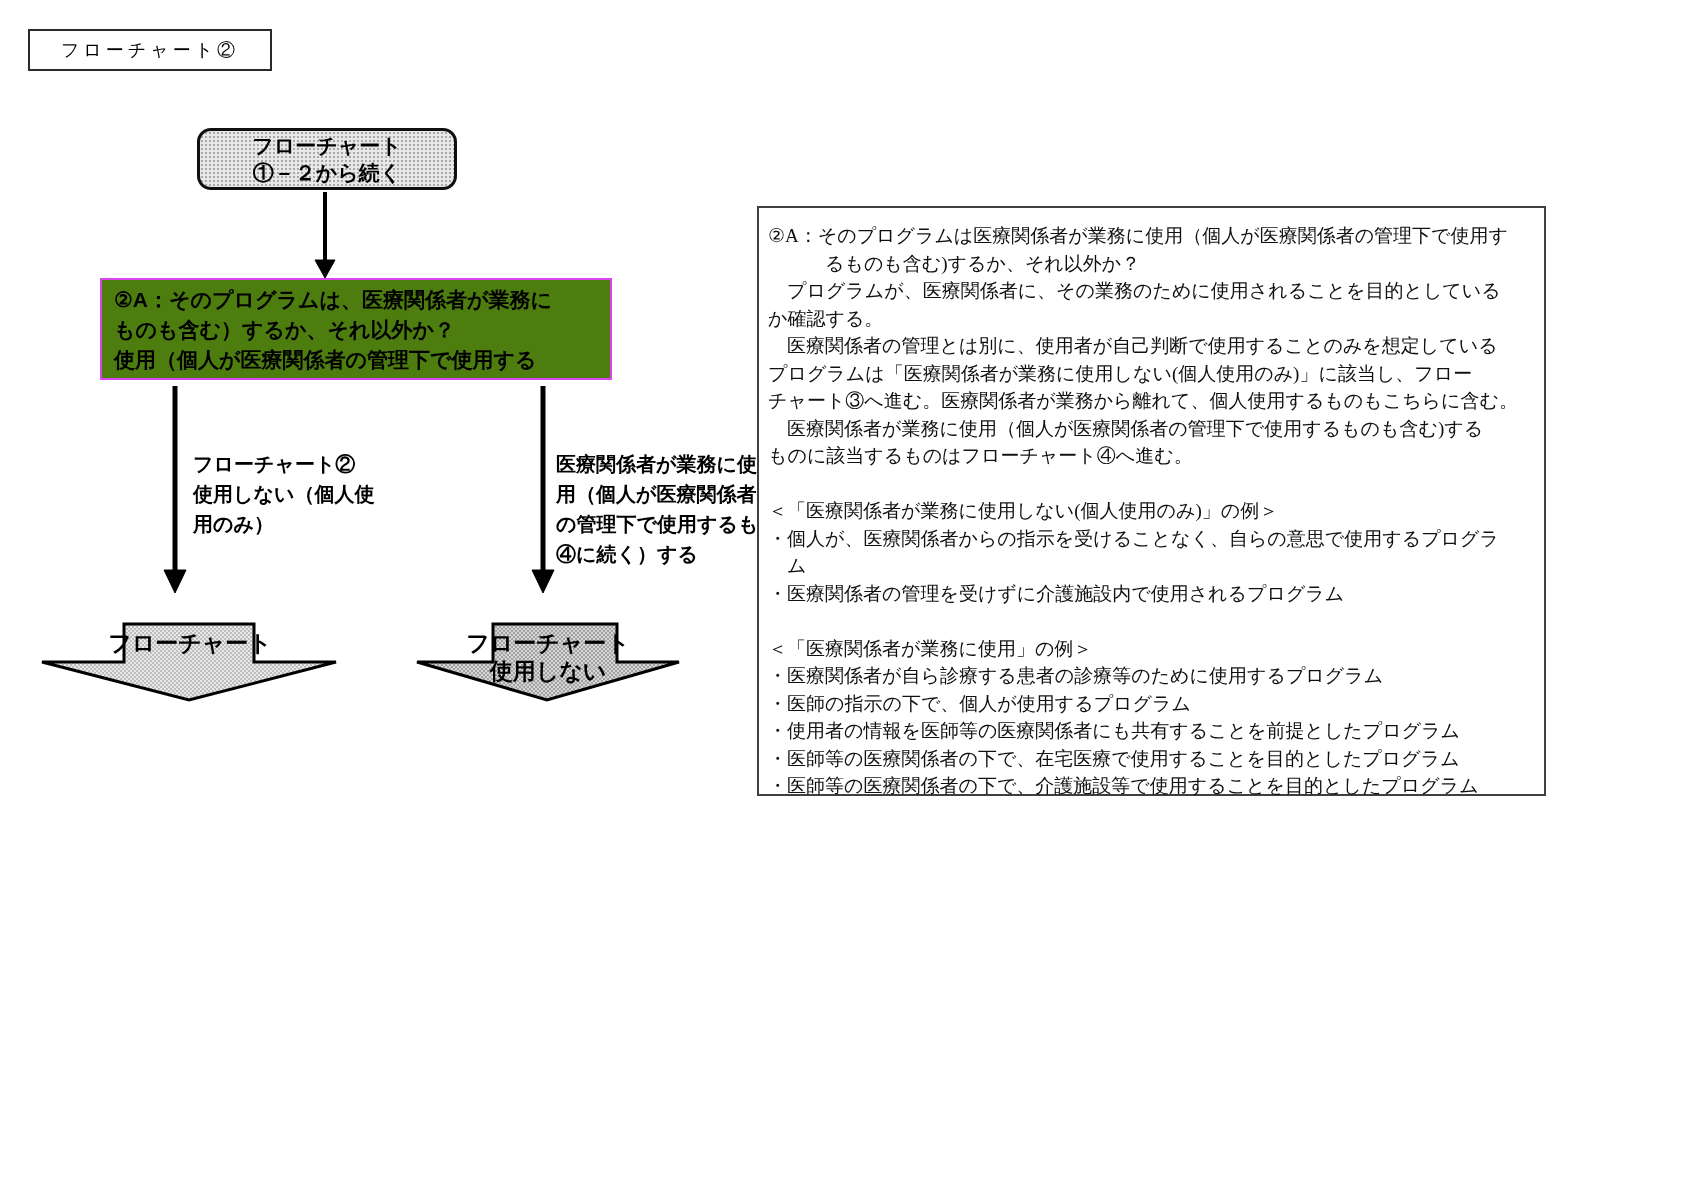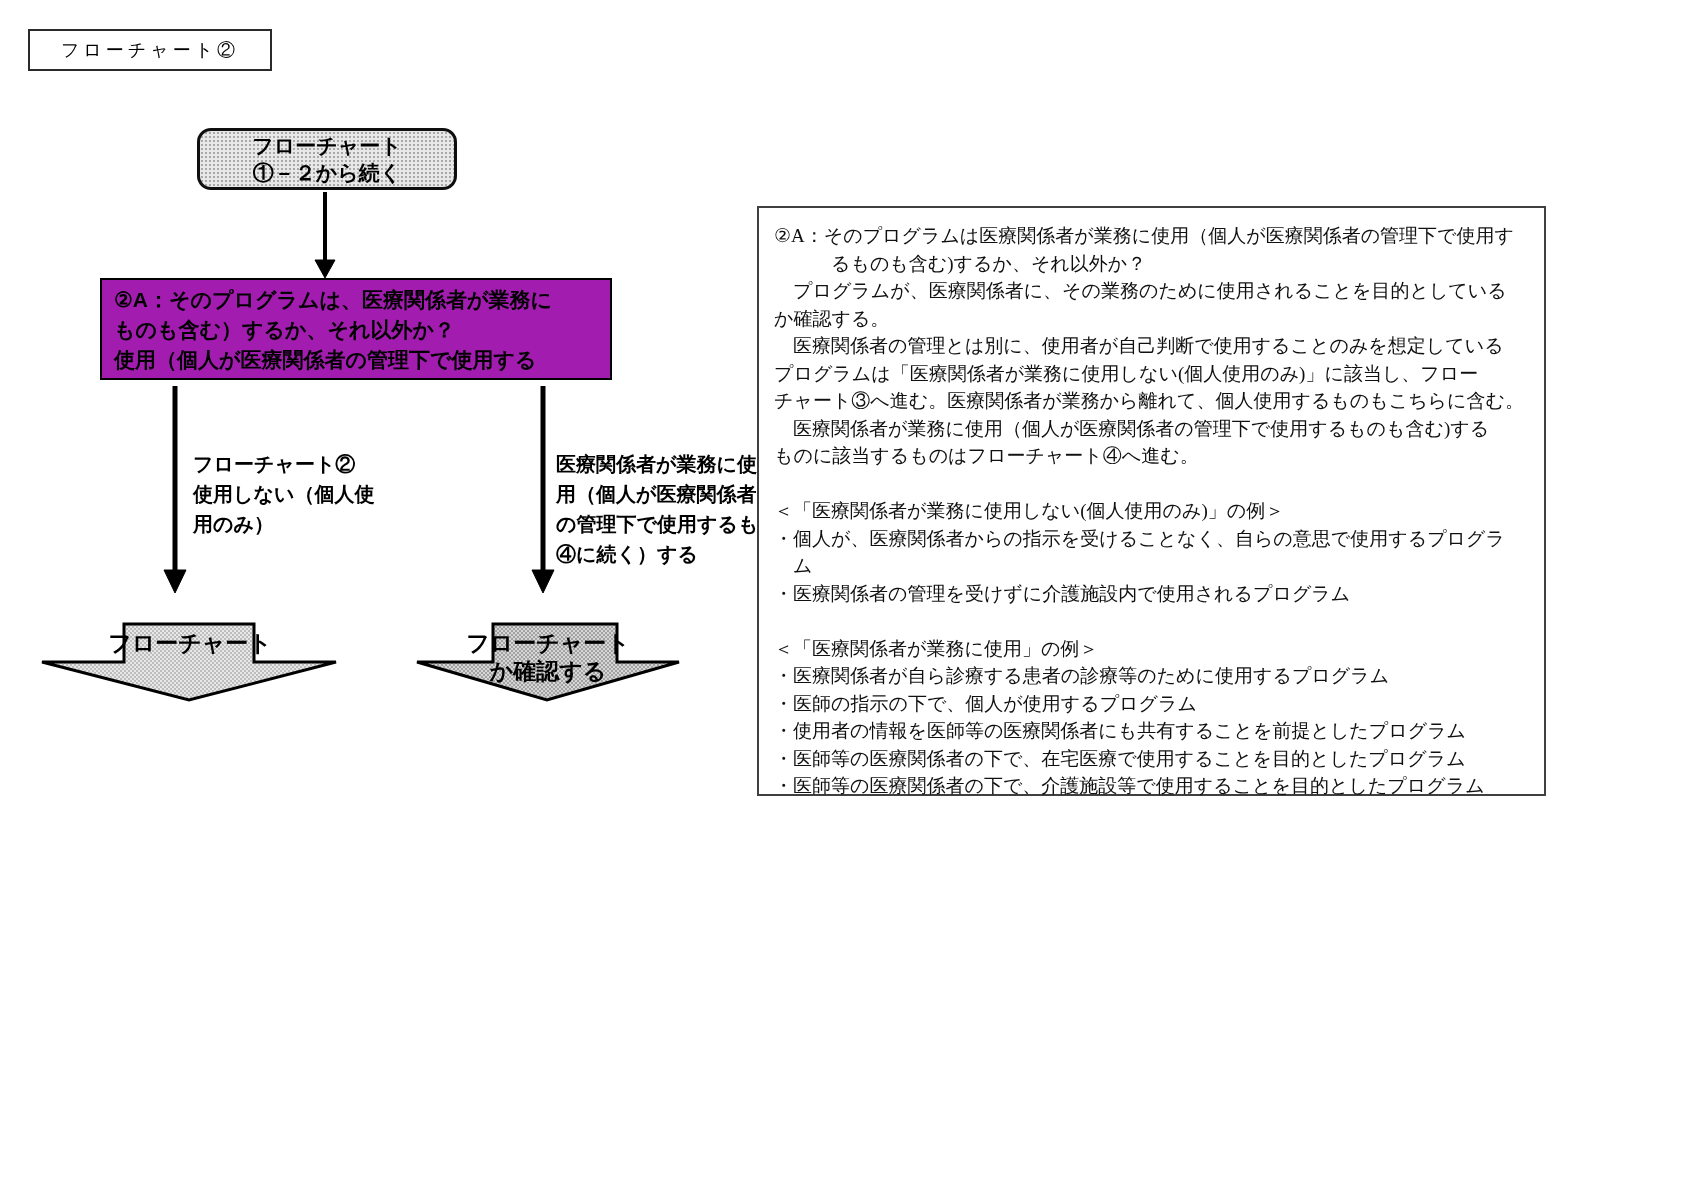--- a/index.html
+++ b/index.html
@@ -22,21 +22,21 @@
     position:absolute; left:197px; top:128px; width:260px; height:62px;
     border:3px solid #0f0f0f; border-radius:14px;
     background-color:var(--halftone-light-bg,#e8e8e8);
     background-image:radial-gradient(var(--halftone-light-dot,#aaa) 0.9px, transparent 1.05px);
     background-size:4px 4px;
     display:flex; flex-direction:column; align-items:center; justify-content:center;
     font-weight:bold; font-size:21px; line-height:27px; text-align:center;
   }
   .question-node {
     position:absolute; left:100px; top:278px; width:512px; height:102px;
-    border:2px solid #000000; background:#a21caf;
+    border:2px solid #d946ef; background:#4d7c0f;
     padding:5px 8px 0 12px;
     font-weight:bold; font-size:21px; line-height:30px;
   }
   .branch-label {
     position:absolute; font-weight:bold; font-size:20px; line-height:30px;
   }
   .branch-label.no-branch  { left:193px; top:449px; }
   .branch-label.yes-branch { left:556px; top:449px; }
   .connector-svg { position:absolute; top:622px; }
   .connector-svg.c3 { left:40px; }
@@ -44,21 +44,21 @@
   .connector-label {
     position:absolute; top:629px; text-align:center;
     font-weight:bold; font-size:23px; line-height:28px;
   }
   .connector-label.c3 { left:40px;  width:300px; }
   .connector-label.c4 { left:415px; width:266px; }
   
   .panel {
     position:absolute; left:757px; top:206px; width:789px; height:590px;
     border:2px solid var(--panel-border,#404040); background:#fff;
-    padding:14px 8px 0 15px;
+    padding:14px 8px 0 9px;
     font-family:"Liberation Serif", serif;
     font-size:19px; line-height:27.5px; color:#101010;
     white-space:pre-wrap;
   }
   .panel div { min-height:27.5px; }
 </style>
 </head>
 <body>
 
 <div class="page">
@@ -120,18 +120,18 @@
       <pattern id="htDark" width="4" height="4" patternUnits="userSpaceOnUse">
         <rect width="4" height="4" fill="var(--halftone-dark-bg,#d6d6d6)"></rect>
         <circle cx="1" cy="1" r="0.95" fill="var(--halftone-dark-dot,#8c8c8c)"></circle>
         <circle cx="3" cy="3" r="0.95" fill="var(--halftone-dark-dot,#8c8c8c)"></circle>
       </pattern>
     </defs>
     <polygon points="78,2 202,2 202,40 264,40 132,78 2,40 78,40" fill="url(#htDark)" stroke="var(--line,#000)" stroke-width="3" stroke-linejoin="miter"></polygon>
   </svg>
   <div class="connector-label c4">
       <div>フローチャート</div>
-      <div>か確認する</div>
+      <div>使用しない</div>
     </div>
 
   <div class="panel"><div>②A：そのプログラムは医療関係者が業務に使用（個人が医療関係者の管理下で使用す</div><div>　　　るものも含む)するか、それ以外か？</div><div>　プログラムが、医療関係者に、その業務のために使用されることを目的としている</div><div>か確認する。</div><div>　医療関係者の管理とは別に、使用者が自己判断で使用することのみを想定している</div><div>プログラムは「医療関係者が業務に使用しない(個人使用のみ)」に該当し、フロー</div><div>チャート③へ進む。医療関係者が業務から離れて、個人使用するものもこちらに含む。</div><div>　医療関係者が業務に使用（個人が医療関係者の管理下で使用するものも含む)する</div><div>ものに該当するものはフローチャート④へ進む。</div><div>&nbsp;</div><div>＜「医療関係者が業務に使用しない(個人使用のみ)」の例＞</div><div>・個人が、医療関係者からの指示を受けることなく、自らの意思で使用するプログラ</div><div>　ム</div><div>・医療関係者の管理を受けずに介護施設内で使用されるプログラム</div><div>&nbsp;</div><div>＜「医療関係者が業務に使用」の例＞</div><div>・医療関係者が自ら診療する患者の診療等のために使用するプログラム</div><div>・医師の指示の下で、個人が使用するプログラム</div><div>・使用者の情報を医師等の医療関係者にも共有することを前提としたプログラム</div><div>・医師等の医療関係者の下で、在宅医療で使用することを目的としたプログラム</div><div>・医師等の医療関係者の下で、介護施設等で使用することを目的としたプログラム</div></div>
 
 </div>
 
 </body></html>

